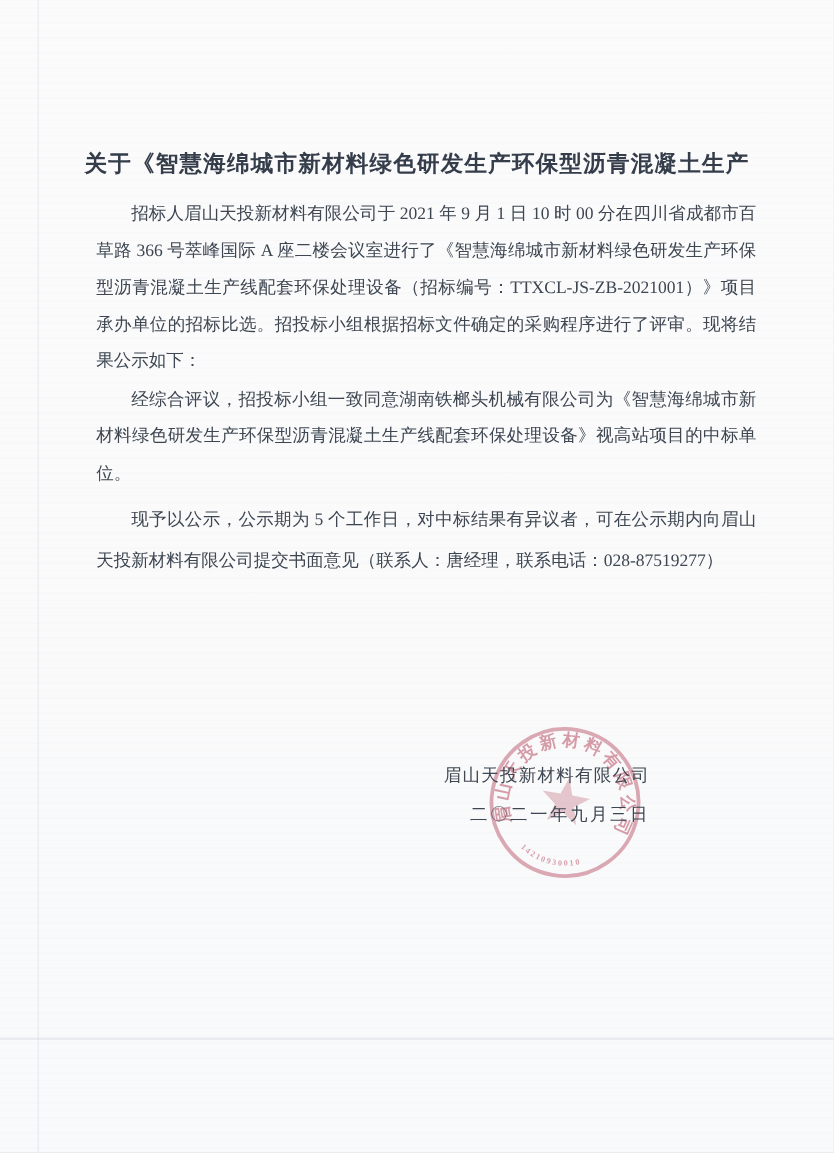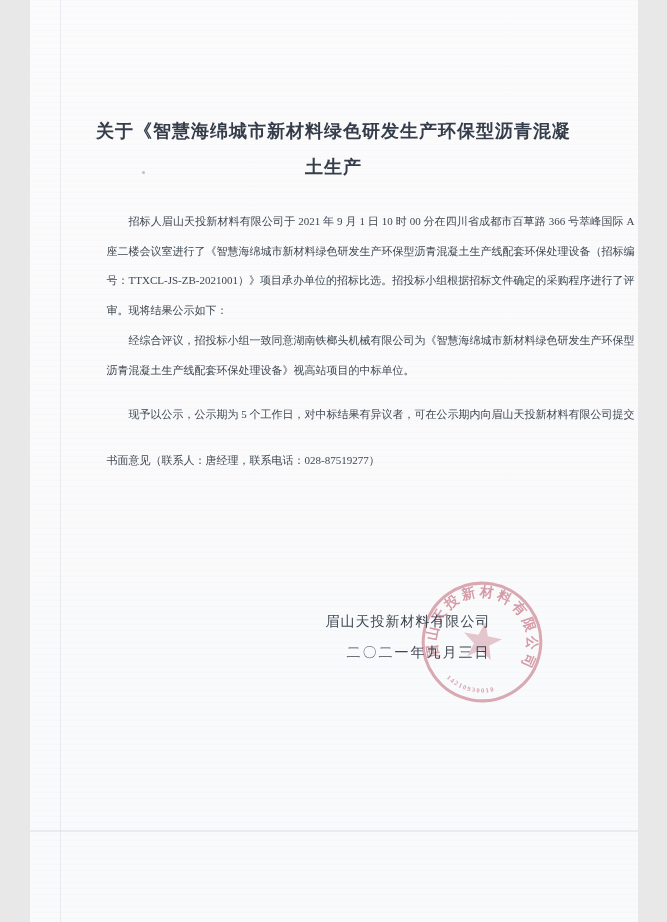--- a/index.html
+++ b/index.html
@@ -1,21 +1,21 @@
 <!DOCTYPE html>
 <html><head>
 <meta charset="utf-8">
 <style>
   * { margin: 0; padding: 0; box-sizing: border-box; }
   html, body { background: #e8e8e8; }
   body { font-family: "Liberation Serif", "DejaVu Serif", serif; }
 
   .page {
     position: relative;
-    width: 608px;
+    width: 667px;
     height: 922px;
     margin: 0 auto;
     background:
       repeating-linear-gradient(180deg,
         rgba(226,230,238,0.12) 0px, rgba(226,230,238,0.12) 1px,
         rgba(255,255,255,0) 1px, rgba(255,255,255,0) 6px),
       linear-gradient(180deg, #fbfbfc 0%, #fafafb 60%, #f9fafb 100%);
     overflow: hidden;
     color: #3d4651;
   }
@@ -38,30 +38,30 @@
     margin: 113px 60px 0 60px;
     text-align: center;
     font-size: 18px;
     font-weight: bold;
     letter-spacing: 1px;
     line-height: 36px;
     color: #343d49;
   }
 
   .doc-body {
-    margin: 22px 62px 0 77px;
+    margin: 8px 62px 0 77px;
     width: 528px;
-    font-size: 11px;
+    font-size: 14px;
     line-height: 29.5px;
     text-align: justify;
     font-family: Liberation Serif, serif;
   }
 
   .para { text-indent: 2em; }
-  .para-notice { line-height: 46px; margin-top: 6px; }
+  .para-notice { line-height: 33px; margin-top: 6px; }
 
   .rankings { margin: 1px 0 1px 0; }
   .rank-row { padding-left: 2.4em; line-height: 26px; }
 
   .signature {
     position: absolute;
     top: 607px;
     right: 147px;
     text-align: center;
     font-size: 14px;

